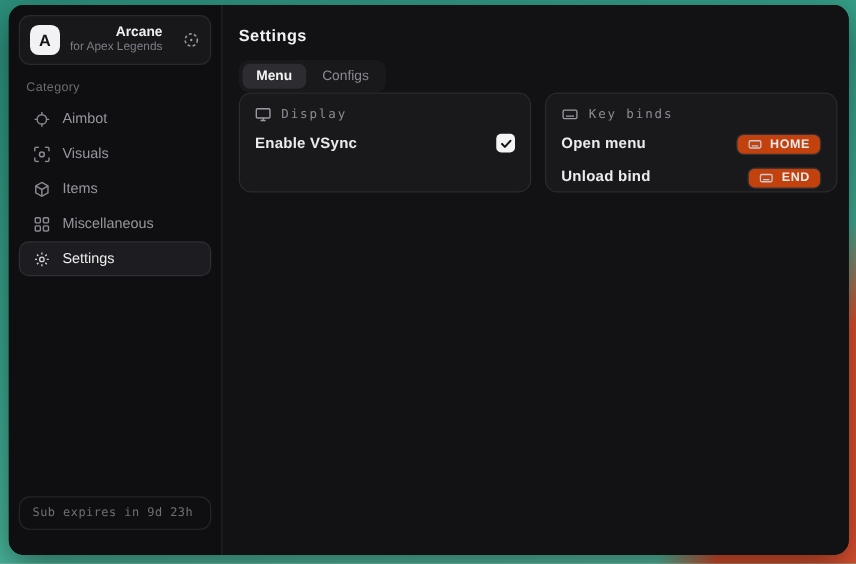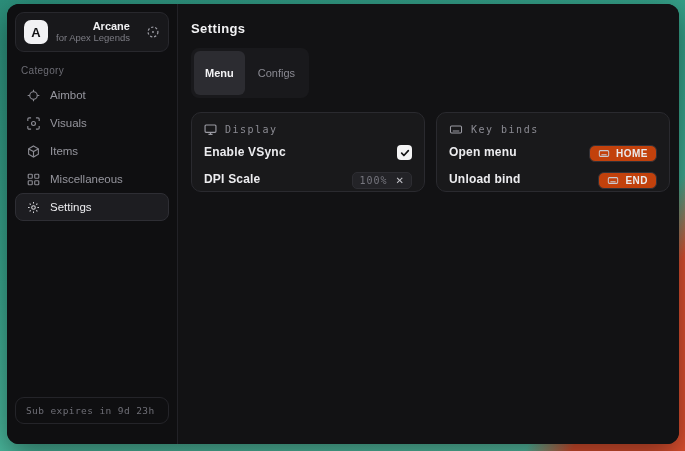--- a/index.html
+++ b/index.html
@@ -56,26 +56,26 @@
   .sub-line{ font-size:9.5px; color:#6f6f77; letter-spacing:.4px; }
   .session-line{ font-size:9.5px; color:#d2d2d7; margin-top:4px; letter-spacing:.2px; }
   
   .main{ flex:1; padding:17px 14px 14px 13px; background:#121214; }
   .page-title{ font-size:13px; font-weight:bold; color:#f2f2f4; letter-spacing:.4px; }
   .tabs{
     margin-top:12px; display:inline-flex; background:#19191c; border-radius:8px;
     padding:3px; gap:2px;
   }
   .tab{
-    font-size:11px; padding:16px 11px; border-radius:6px; color:#8a8a92;
+    font-size:11px; padding:4px 11px; border-radius:6px; color:#8a8a92;
     background:transparent; border:none; cursor:pointer;
     font-family:"Liberation Sans", sans-serif;
   }
   .tab.active{ background:#2c2c31; color:#f3f3f5; font-weight:bold; }
-  .cards{ margin-top:14px; display:flex; gap:11px; }
+  .cards{ display:flex; gap:11px; }
   .card{
     width:234px; height:80px; background:#19191b; border:1px solid #2a2a2f;
     border-radius:10px; padding:10px 12px;
   }
   .card-header{
     display:flex; align-items:center; gap:8px; color:#8b8b93;
     font-family:"DejaVu Sans Mono", monospace; font-size:10px; letter-spacing:1.5px;
   }
   .card-header .ico{ display:flex; color:#9b9ba3; }
   .card-row{
@@ -201,27 +201,20 @@
             </svg>
           </span>
           <span>Display</span>
         </div>
         <div class="card-row">
           <span class="row-label">Enable VSync</span>
           <span class="checkbox">
             <svg width="10" height="10" viewBox="0 0 12 12" fill="none" stroke="#141416" stroke-width="2" stroke-linecap="round" stroke-linejoin="round">
               <path d="M2 6.2 4.7 9 10 3.2"></path>
             </svg>
-          </span>
-        </div>
-        <div class="card-row">
-          <span class="row-label">DPI Scale</span>
-          <span class="value-chip">
-            <span class="val">100%</span>
-            <span class="chip-close">✕</span>
           </span>
         </div>
       </section>
 
       <section class="card">
         <div class="card-header">
           <span class="ico">
             <svg width="14" height="13" viewBox="0 0 16 16" fill="none" stroke="currentColor" stroke-width="1.3">
               <rect x="1.2" y="3.8" width="13.6" height="8.4" rx="1.4"></rect>
               <path d="M4 6.5h.01M7 6.5h.01M10 6.5h.01M12.2 6.5h.01M4 9.8h8"></path>

